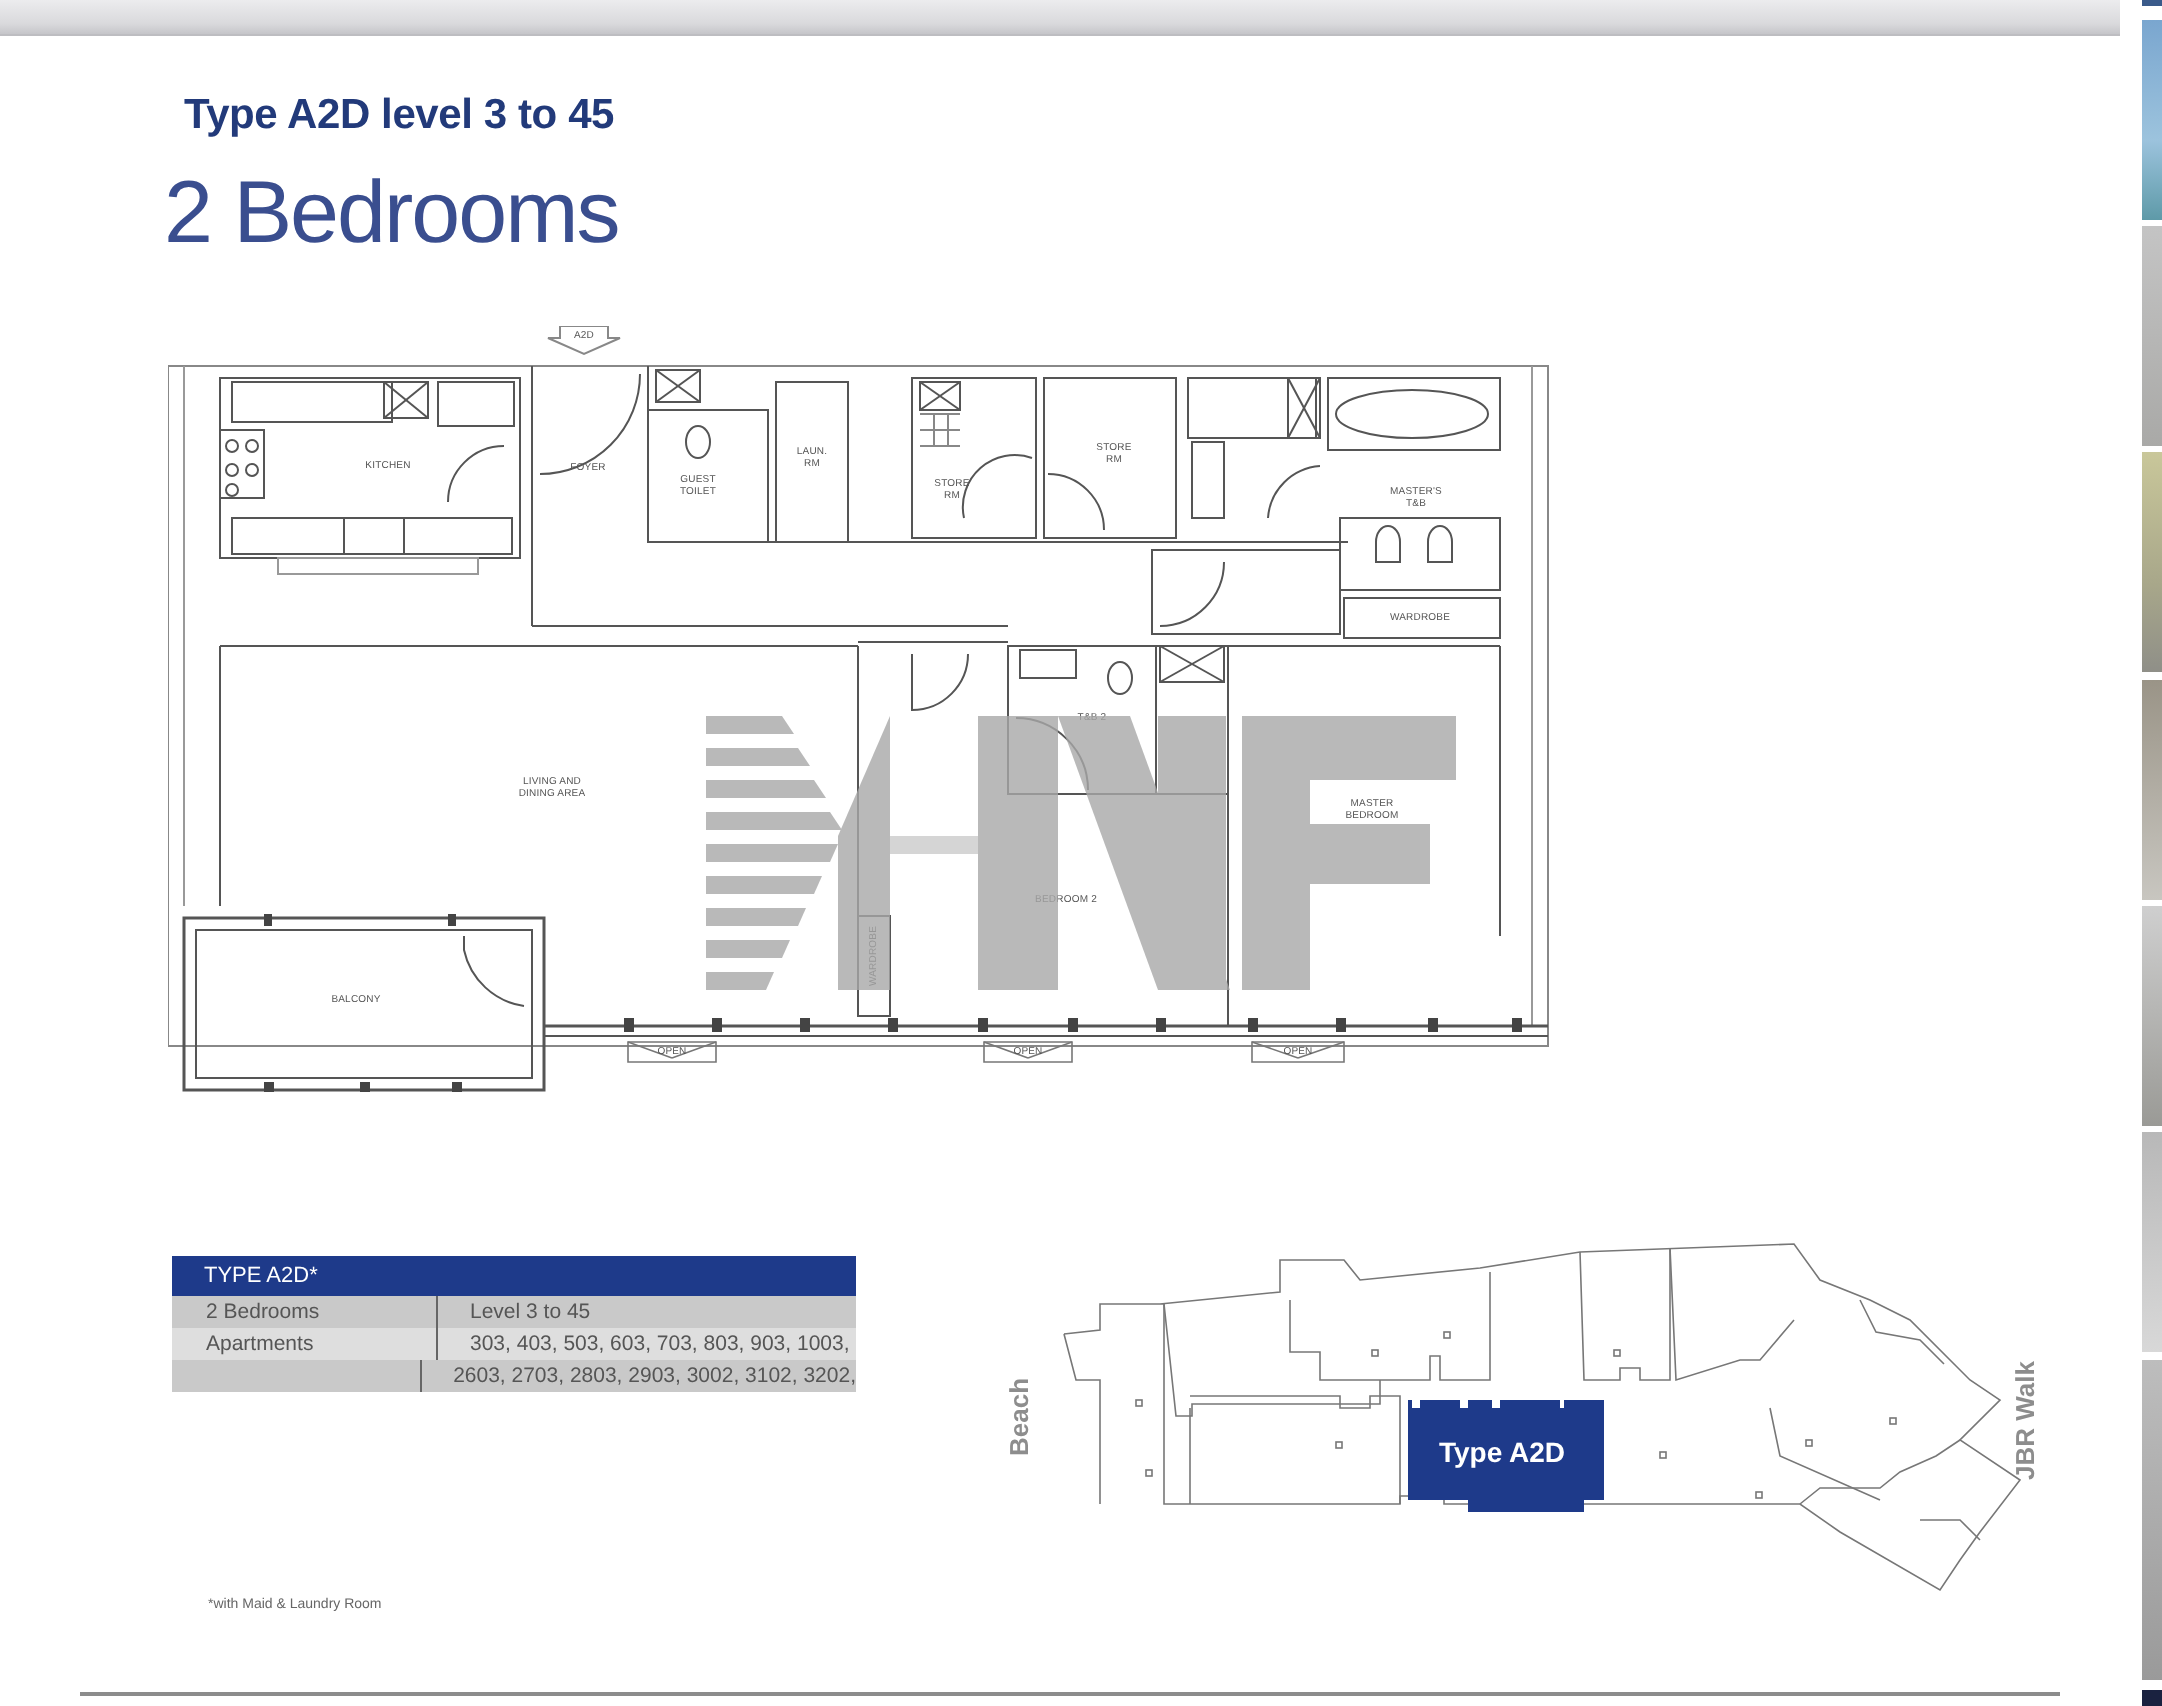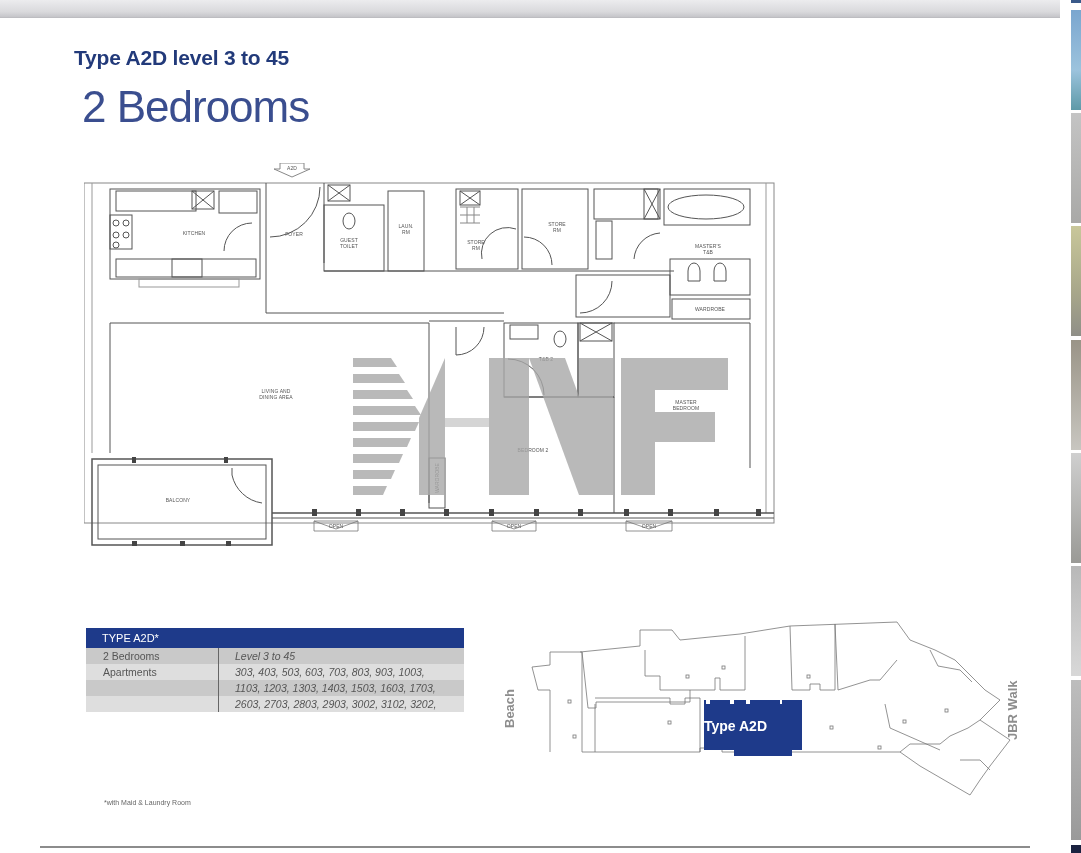--- a/index.html
+++ b/index.html
@@ -12,68 +12,68 @@
     position: absolute; left: 0; top: 0; width: 1060px; height: 17px;
     background: linear-gradient(#ececee, #d9d9dc 70%, #c5c5c9);
     border-bottom: 1px solid #bdbdc1;
   }
   .right-strip {
     position: absolute; left: 1071px; top: 0; width: 10px; height: 853px;
     background: #ffffff;
   }
   .right-strip .thumb { position: absolute; left: 0; width: 10px; }
   .heading {
-    position: absolute; left: 74px; top: 46px;
+    position: absolute; left: 92px; top: 46px;
     font-size: 21px; font-weight: bold; color: #223a7a; letter-spacing: -0.2px;
   }
   .subheading {
     position: absolute; left: 82px; top: 82px;
     font-size: 44px; font-weight: normal; color: #2a3f86; letter-spacing: -1px;
     -webkit-text-stroke: 0px; opacity: 0.92;
   }
   .plan {
     position: absolute; left: 84px; top: 163px; width: 694px; height: 384px;
   }
   .plan svg { width: 694px; height: 384px; display: block; }
   .room-label {
     position: absolute; font-size: 5px; color: #555; text-align: center;
     line-height: 6px; white-space: pre-line; letter-spacing: 0.1px;
   }
   .watermark {
     position: absolute; left: 353px; top: 358px; width: 375px; height: 137px;
   }
   .spec-table {
-    position: absolute; left: 86px; top: 628px; width: 378px;
+    position: absolute; left: 86px; top: 628px; width: 342px;
     border-collapse: collapse; font-size: 10.5px; color: #555;
   }
   .spec-table .thead {
     background: #1e3a8a; color: #fff; height: 20px; line-height: 20px;
     padding-left: 16px; font-size: 11px;
   }
   .spec-row { display: flex; height: 16px; line-height: 16px; }
   .spec-row:nth-child(odd) { background: #dedede; }
   .spec-row:nth-child(even) { background: #c9c9c9; }
   .spec-row .c1 { width: 133px; padding-left: 17px; box-sizing: border-box; border-right: 1px solid #666; }
-  .spec-row .c2 { padding-left: 16px; white-space: nowrap; font-style: italic; }
+  .spec-row .c2 { padding-left: 16px; white-space: nowrap; }
   .footnote {
     position: absolute; left: 104px; top: 799px; font-size: 7px; color: #666;
   }
   .keyplan { position: absolute; left: 490px; top: 620px; width: 540px; height: 180px; }
   .keyplan svg { width: 540px; height: 180px; display: block; }
   .kp-label-beach {
     position: absolute; left: 502px; top: 728px; transform: rotate(-90deg);
     transform-origin: left top; font-size: 13px; font-weight: bold; color: #8d8d8d;
   }
   .kp-label-jbr {
     position: absolute; left: 1005px; top: 740px; transform: rotate(-90deg);
     transform-origin: left top; font-size: 13px; font-weight: bold; color: #8d8d8d;
     white-space: nowrap;
   }
   .kp-type-label {
-    position: absolute; left: 704px; top: 718px; width: 94px; text-align: left;
+    position: absolute; left: 704px; top: 718px; width: 94px; text-align: center;
     color: #fff; font-weight: bold; font-size: 14px;
   }
   .bottom-rule {
     position: absolute; left: 40px; top: 846px; width: 990px; height: 2px;
     background: #8c8c8c;
   }
 </style>
 </head>
 <body>
 
@@ -284,24 +284,20 @@
   <div class="spec-row">
     <div class="c1">2 Bedrooms</div>
     <div class="c2">Level 3 to 45</div>
   </div>
   <div class="spec-row">
     <div class="c1">Apartments</div>
     <div class="c2">303, 403, 503, 603, 703, 803, 903, 1003,</div>
   </div>
   <div class="spec-row">
     <div class="c1"></div>
-    <div class="c2">1103, 1203, 1303, 1403, 1503, 1603, 1703,</div>
-  </div>
-  <div class="spec-row">
-    <div class="c1"></div>
     <div class="c2">2603, 2703, 2803, 2903, 3002, 3102, 3202,</div>
   </div>
 </div>
 <div class="footnote">*with Maid &amp; Laundry Room</div>
 
 <div class="keyplan">
   <svg viewBox="0 0 540 180">
     <g fill="none" stroke="#777" stroke-width="0.8">
 
       <polyline points="42,47 60,45 60,32 92,32 92,132 210,132 210,128 232,128 232,132 410,132 430,146 480,175 490,160 500,146 520,120 490,100 510,80 495,70 465,40 445,30 420,20 407,2 300,6 250,14 190,20 182,10 150,10 150,26 90,32"></polyline>

